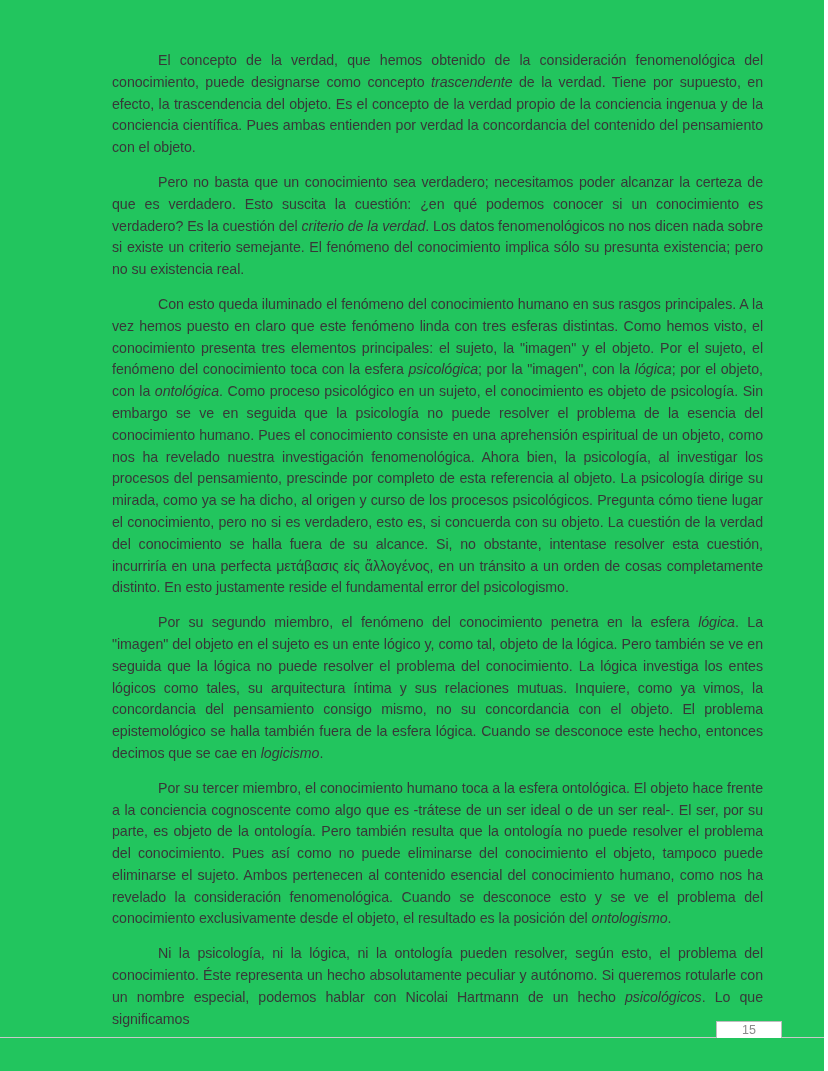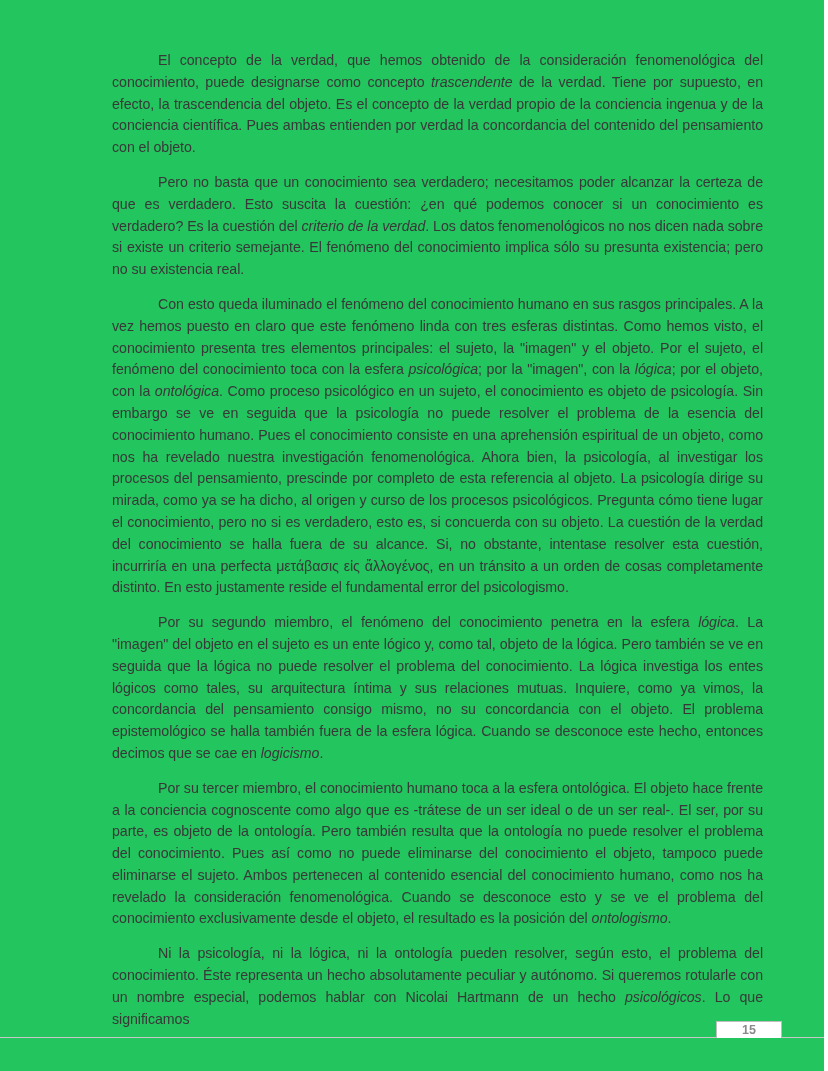--- a/index.html
+++ b/index.html
@@ -52,21 +52,20 @@
     border-bottom: none;
     box-sizing: border-box;
     display: flex;
     align-items: center;
     justify-content: center;
   }
   .page-number-tab span {
     color: #8a8a8a;
     font-size: 12.5px;
     font-family: "Liberation Sans", sans-serif;
-    font-weight: bold;
   }
 </style>
 </head>
 <body>
 
 <div class="page">
 
   <div class="content">
       <p><span>El concepto de la verdad, que hemos obtenido de la consideración fenomenológica del conocimiento, puede designarse como concepto </span><em>trascendente</em><span> de la verdad. Tiene por supuesto, en efecto, la trascendencia del objeto. Es el concepto de la verdad propio de la conciencia ingenua y de la conciencia científica. Pues ambas entienden por verdad la concordancia del contenido del pensamiento con el objeto.</span></p>
       <p><span>Pero no basta que un conocimiento sea verdadero; necesitamos poder alcanzar la certeza de que es verdadero. Esto suscita la cuestión: ¿en qué podemos conocer si un conocimiento es verdadero? Es la cuestión del </span><em>criterio de la verdad</em><span>. Los datos fenomenológicos no nos dicen nada sobre si existe un criterio semejante. El fenómeno del conocimiento implica sólo su presunta existencia; pero no su existencia real.</span></p>

